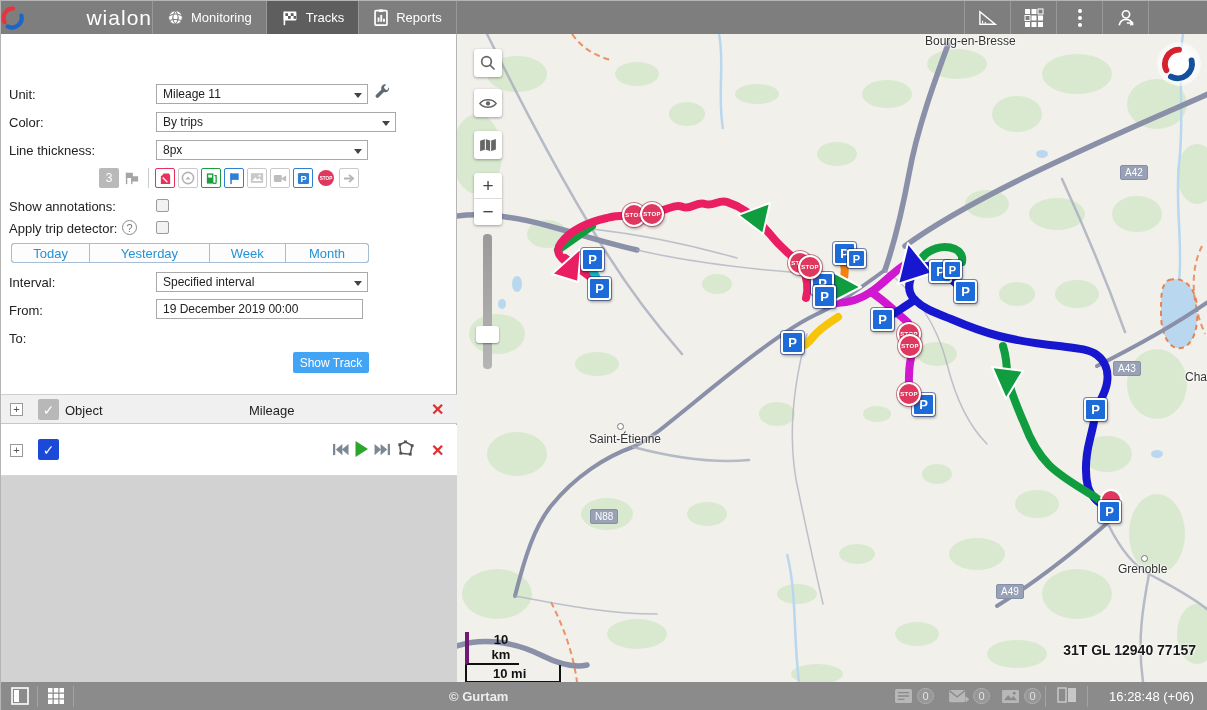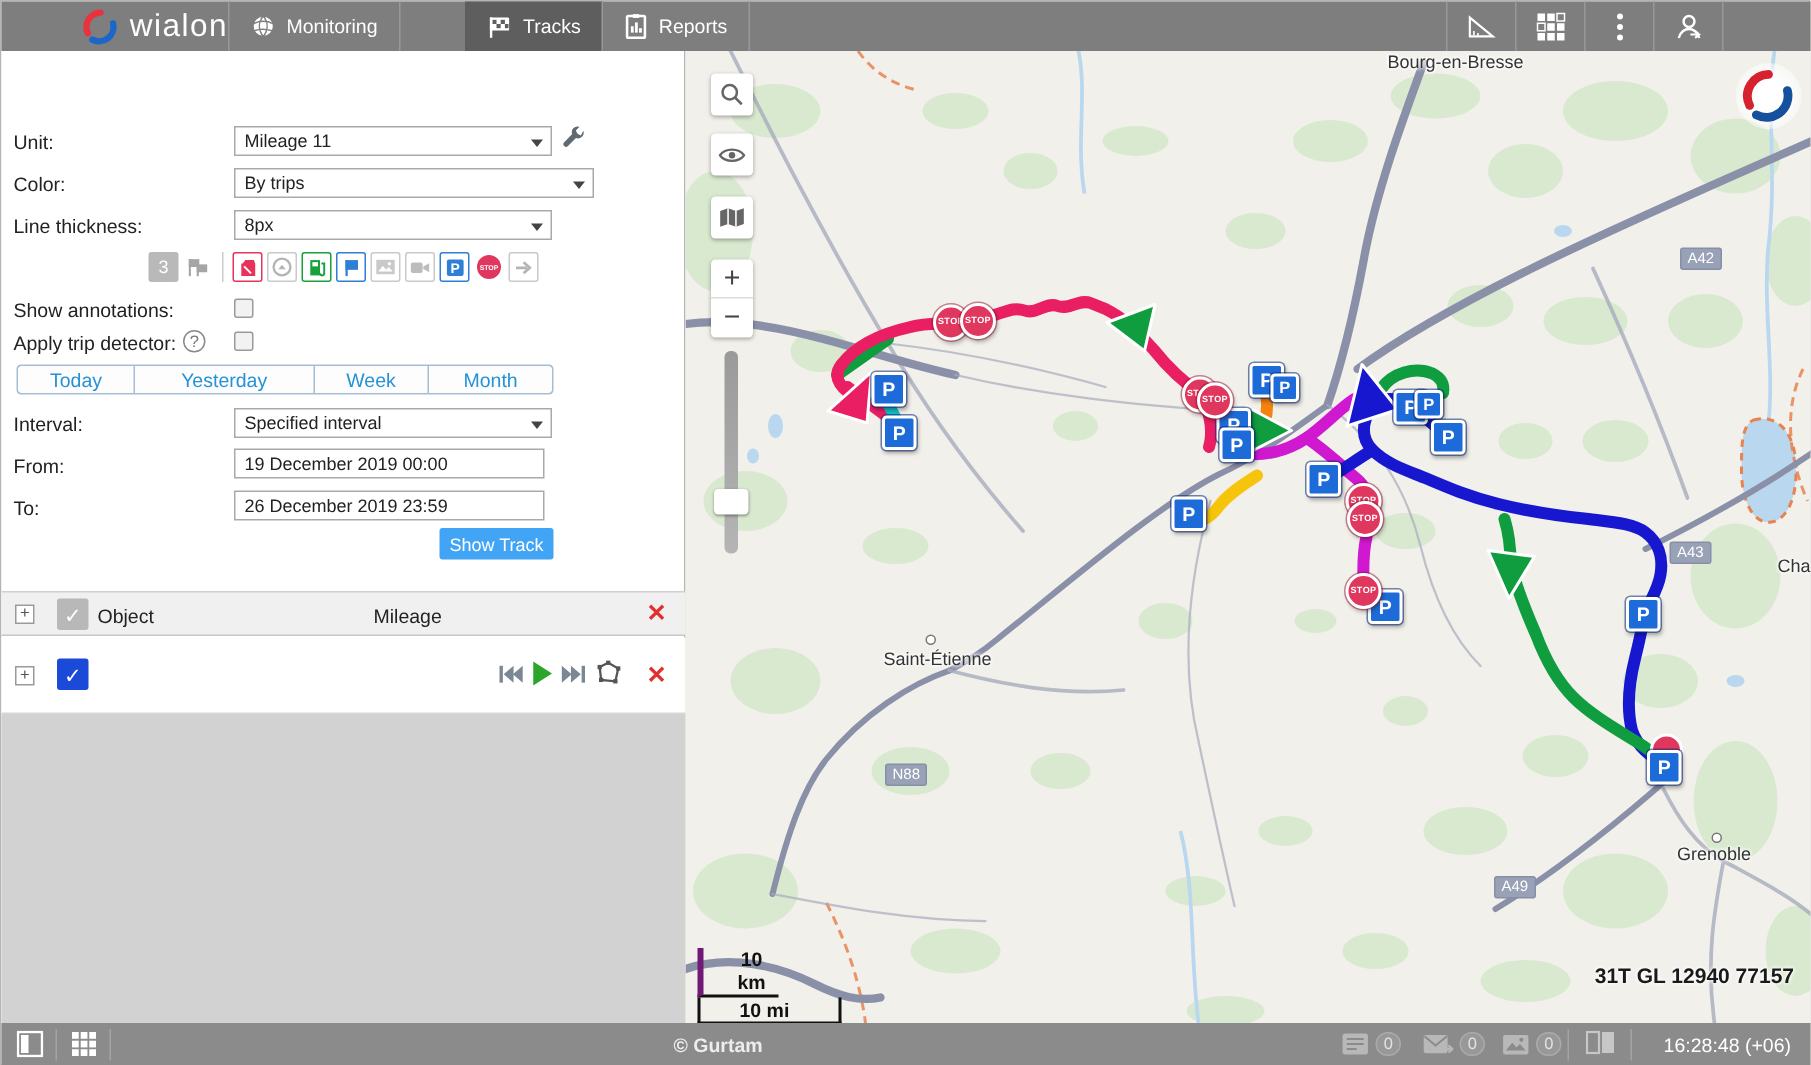--- a/index.html
+++ b/index.html
@@ -2,25 +2,25 @@
 <html style="--topbar_bg: #7e7e7e; --topbar_active: #5e5e5e; --statusbar_bg: #8b8b8b; --accent_blue: #2492d6; --show_track_bg: #42a4f5; --row_check_blue: #1b49d8; --highlight_red: #cc0000; --track_pink: #ea1f63; --track_green: #0f9d3f; --track_blue: #1717cf; --track_magenta: #cf18cf; --track_orange: #f5820d; --track_yellow: #f7c40c; --track_cyan: #11bdc6; --marker_blue: #1d6bd8; --stop_red: #e0375e; --map_bg: #f1f0eb; --terrain_green: #d5e7ca; --road_gray: #a7abbd; --road_dark: #8b90a9; --water_blue: #b9d7ee; --boundary_orange: #e8824f;"><head>
 <meta charset="utf-8">
 <style>
   :root{ font-family:"Liberation Sans", sans-serif; }
   *{box-sizing:border-box; margin:0; padding:0;}
   body{width:1207px;height:710px;overflow:hidden;background:#fff;position:relative;font-family:"Liberation Sans",sans-serif;}
   .app{position:absolute;inset:0;border:1px solid #b5b5b5;}
 
   
   .topbar{position:absolute;left:0;top:0;width:1207px;height:33px;background:var(--topbar_bg);display:flex;align-items:stretch;}
-  .brand{width:152px;display:flex;align-items:center;justify-content:flex-end;gap:7px;border-right:1px solid #989898;}
+  .brand{width:152px;display:flex;align-items:center;justify-content:space-between;gap:7px;border-right:1px solid #989898;}
   .brand-text{color:#fff;font-size:21px;font-weight:400;letter-spacing:1px;}
   .tabs{display:flex;align-items:stretch;}
   .tab{display:flex;align-items:center;gap:7px;padding:0 14px;border-right:1px solid #989898;color:#fff;font-size:13px;cursor:pointer;}
-  .tab.active{background:var(--topbar_active);margin-left:43px;}
+  .tab.active{background:var(--topbar_active);}
   .topbar-tools{margin-left:auto;display:flex;align-items:stretch;}
   .ttool{width:46px;display:flex;align-items:center;justify-content:center;border-left:1px solid #989898;cursor:pointer;}
   .topbar-tools .pad{width:60px;border-left:1px solid #989898;}
 
   
   .panel{position:absolute;left:0;top:33px;width:456px;height:648px;background:#fff;border-right:1px solid #b5b5b5;font-size:13px;color:#333;}
   .flabel{position:absolute;left:8px;font-size:13px;color:#222;}
   .select{position:absolute;height:20px;background:#fff;border:1px solid #a9a9a9;display:flex;align-items:center;padding:0 18px 0 6px;font-size:12px;color:#222;cursor:pointer;}
   .select .caret{position:absolute;right:5px;top:8px;width:0;height:0;border-left:4px solid transparent;border-right:4px solid transparent;border-top:5px solid #444;}
   .txtinput{position:absolute;height:20px;background:#fff;border:1px solid #a9a9a9;font-size:12px;color:#222;padding:0 6px;font-family:"Liberation Sans",sans-serif;}
@@ -300,21 +300,20 @@
     <span class="flabel" style="top:241px">Interval:</span>
     <div class="select" style="left:155px;top:238px;width:212px">
       <span>Specified interval</span>
         <span class="caret"></span>
     </div>
 
     <span class="flabel" style="top:269px">From:</span>
     <input class="txtinput" style="left: 155px; top: 265px; width: 207px;" value="19 December 2019 00:00">
 
     <span class="flabel" style="top:297px">To:</span>
-    <input class="txtinput" style="left: 155px; top: 293px; width: 207px;" value="26 December 2019 23:59">
 
     <button class="showtrack">Show Track</button>
 
     <div class="ttable-head">
       <div class="expand" style="left:9px;top:8px">+</div>
       <div class="chk gray" style="left:37px;top:4px">✓</div>
       <span class="flabel" style="left:64px;top:8px">Object</span>
       <span class="flabel" style="left:248px;top:8px">Mileage</span>
       <span class="redx" style="left:430px;top:7px">✕</span>
     </div>

